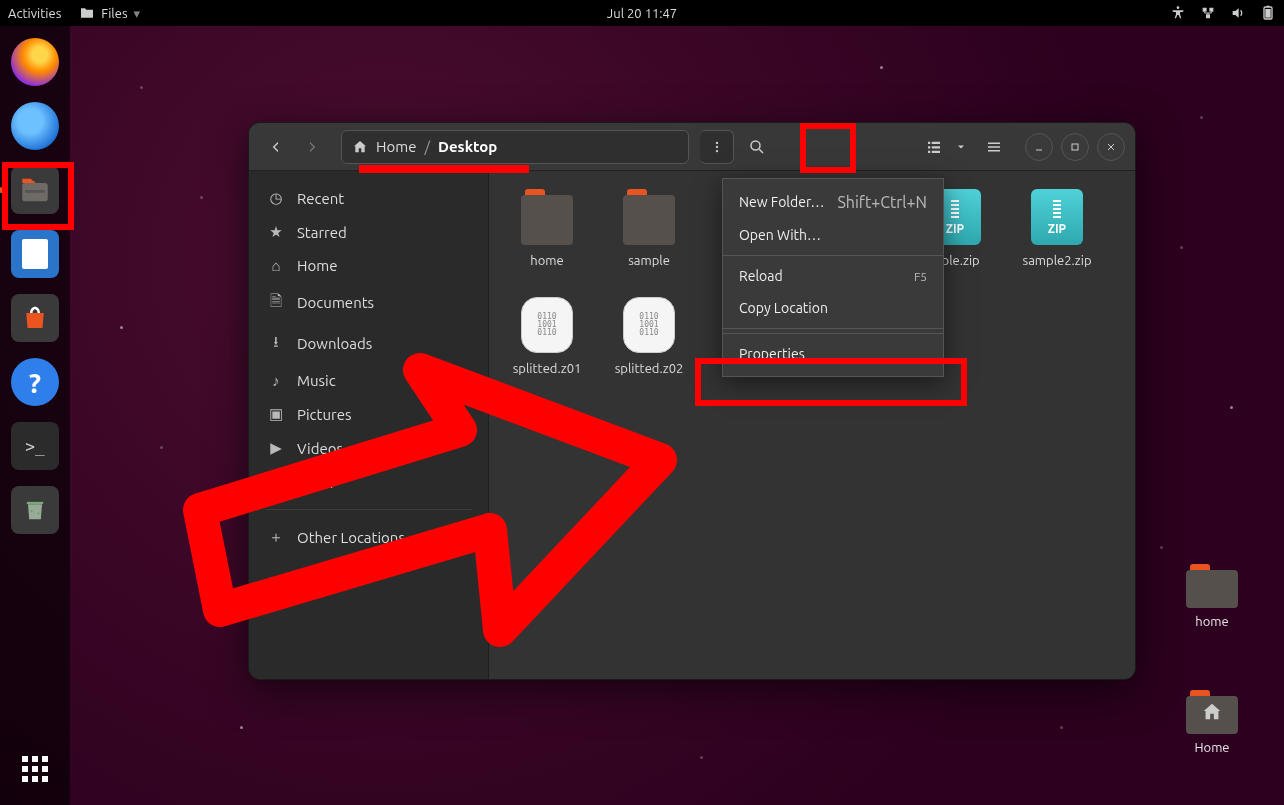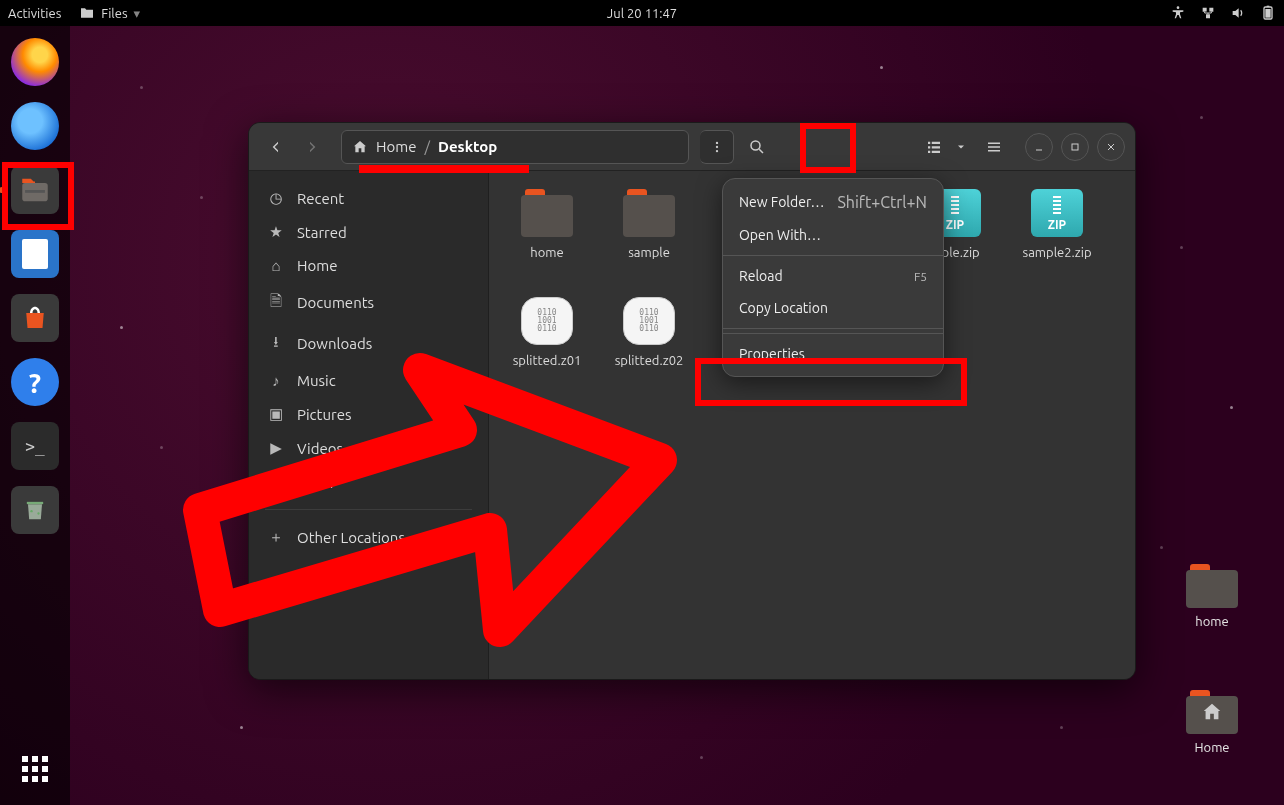--- a/index.html
+++ b/index.html
@@ -98,27 +98,27 @@
   .listview-wrap{display:flex; align-items:center;}
   .listview-wrap .chev{width:20px;}
 
   .body { flex:1; display:flex; }
   .sidebar { width:240px; background:#2a2a2a; border-right:1px solid #1f1f1f; padding:10px 0;}
   .side-item{ display:flex; align-items:center; gap:12px; padding:8px 18px; color:#ddd; font-size:15px;}
   .side-item .ico{width:18px; display:flex; justify-content:center; opacity:.8;}
   .side-sep{ height:1px; background:#3c3c3c; margin:10px 16px;}
   .content { flex:1; background:#333; padding:18px 10px; display:flex; flex-wrap:wrap; align-content:flex-start; gap:8px 6px;}
   .file-item{ width:96px; height:100px; text-align:center; color:#ddd; font-size:13px;}
-  .file-item .thumb{ width:52px; height:48px; margin:0 auto 8px; position:relative;}
+  .file-item .thumb{ width:52px; height:56px; margin:0 auto 8px; position:relative;}
   .thumb.zip{ background:linear-gradient(#4ed2d8,#2ea8ae); border-radius:6px; display:flex; flex-direction:column; align-items:center; justify-content:center; color:#fff; font-weight:700; font-size:12px;}
   .thumb.zip .zipper{width:8px;height:20px;background:repeating-linear-gradient(#fff,#fff 2px,transparent 2px,transparent 4px); margin-bottom:2px;}
   .thumb.bin{ background:#f5f5f5; border-radius:16px; display:flex; align-items:center; justify-content:center; color:#888; font-family:monospace; font-size:8px; line-height:8px; padding:4px; text-align:center; border:1px solid #ccc;}
 
   
-  .ctxmenu { position:absolute; left:722px; top:178px; width:222px; background:#3a3a3a; border:1px solid #555; border-radius:13px; padding:6px 0; z-index:70; box-shadow:0 6px 24px rgba(0,0,0,.5);}
+  .ctxmenu { position:absolute; left:722px; top:178px; width:222px; background:#3a3a3a; border:1px solid #555; border-radius:0; padding:6px 0; z-index:70; box-shadow:0 6px 24px rgba(0,0,0,.5);}
   .ctx-row{ display:flex; align-items:center; justify-content:space-between; padding:8px 16px; color:#eee; font-size:14px;}
   .ctx-sep{ height:1px; background:#555; margin:4px 0;}
 
   
   .redbox{ position:absolute; border:6px solid #ff0000; z-index:95; pointer-events:none;}
 
   
   .arrow-svg{ position:absolute; z-index:60; pointer-events:none;}
 
   svg{display:block;}

